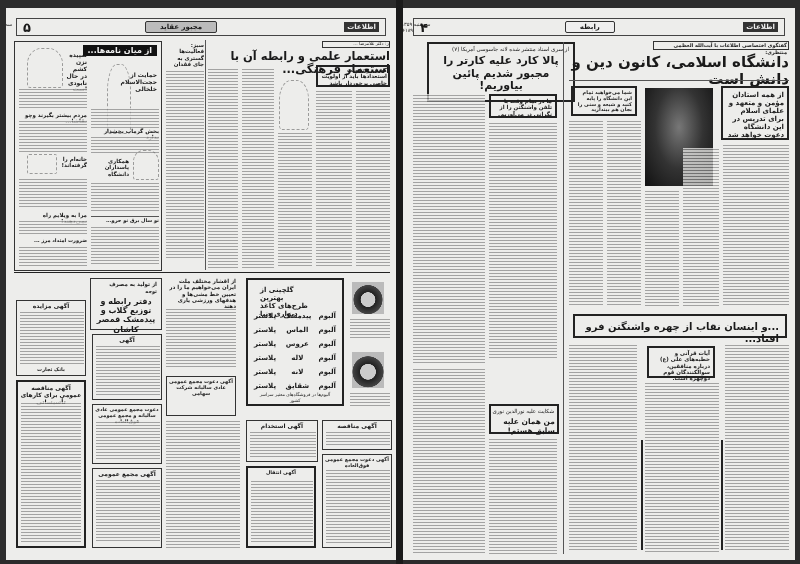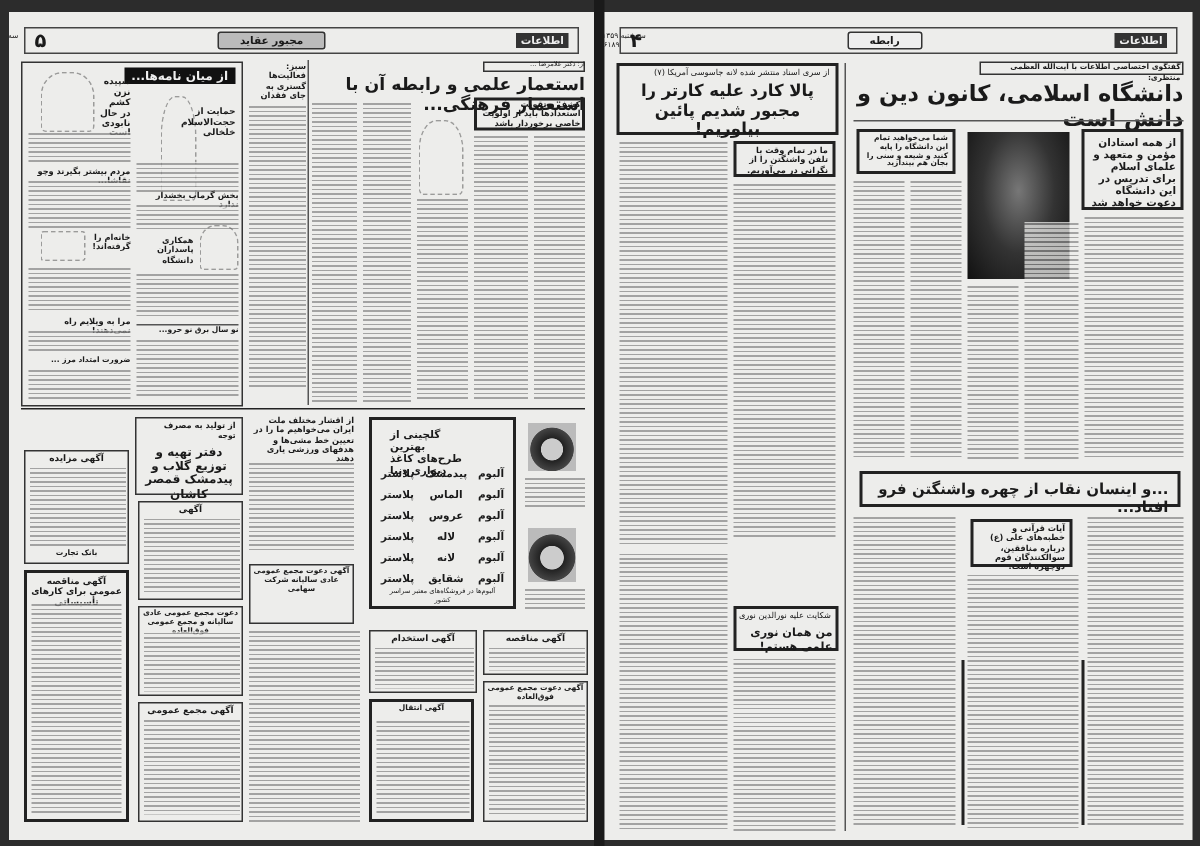--- a/index.html
+++ b/index.html
@@ -75,21 +75,21 @@
   <div class="txt" style="left:236px;top:60px;width:32px;height:200px"></div>
   <div class="sketch" style="left:273px;top:72px;width:30px;height:50px"></div>
   <div class="txt" style="left:272px;top:124px;width:34px;height:136px"></div>
   <div class="txt" style="left:310px;top:82px;width:36px;height:178px"></div>
   <div class="txt" style="left:350px;top:82px;width:34px;height:178px"></div>
   <div class="hr" style="left:8px;top:264px;width:376px;background:#222"></div>
 
   <div class="box" style="left:84px;top:270px;width:72px;height:52px">
     <div class="h" style="right:4px;top:2px;font-size:5.5px">از تولید به مصرف</div>
     <div class="h" style="right:4px;top:10px;font-size:5px">توجه</div>
-    <div class="h" style="left:3px;right:3px;top:18px;font-size:8px;text-align:center">دفتر تهیه و توزیع گلاب و پیدمشک قمصر کاشان</div>
+    <div class="h" style="left:3px;right:3px;top:18px;font-size:8px;text-align:center">دفتر رابطه و توزیع گلاب و پیدمشک قمصر کاشان</div>
   </div>
   <div class="box" style="left:10px;top:292px;width:70px;height:76px">
     <div class="h" style="left:0;right:0;top:2px;font-size:6px;text-align:center">آگهی مزایده</div>
     <div class="txt" style="left:3px;top:10px;width:64px;height:54px"></div>
     <div class="h" style="left:0;right:0;top:66px;font-size:5px;text-align:center">بانک تجارت</div>
   </div>
   <div class="box2" style="left:10px;top:372px;width:70px;height:168px">
     <div class="h" style="left:2px;right:2px;top:3px;font-size:6px;text-align:center">آگهی مناقصه عمومی برای کارهای تأسیساتی</div>
     <div class="txt" style="left:3px;top:20px;width:60px;height:140px"></div>
   </div>
@@ -174,32 +174,32 @@
 <div class="gutter"></div>
 
 <div class="page pr">
   <div class="hdr">
     <span class="num">۴</span>
     <span class="date" style="margin-left:-180px;width:60px">سه‌شنبه ۱۳۵۹ – شماره ۱۶۱۸۹</span>
     <span class="sec" style="background:#eee">رابطه</span>
     <span class="logo">اطلاعات</span>
   </div>
 
-  <div class="box2" style="left:8px;top:34px;width:148px;height:48px">
+  <div class="box2" style="left:24px;top:34px;width:148px;height:60px">
     <div class="s" style="right:4px;top:2px;width:140px">از سری اسناد منتشر شده لانه جاسوسی آمریکا (۷)</div>
     <div class="h" style="left:4px;right:4px;top:11px;font-size:11px;text-align:center">پالا کارد علیه کارتر را مجبور شدیم پائین بیاوریم!</div>
   </div>
   <div class="txt" style="left:10px;top:86px;width:72px;height:270px"></div>
   <div class="box2" style="left:86px;top:86px;width:68px;height:24px">
     <div class="h" style="left:3px;right:3px;top:2px;font-size:5.5px">ما در تمام وقت با تلفن واشنگتن را از نگرانی در می‌آوریم.</div>
   </div>
   <div class="txt" style="left:86px;top:114px;width:68px;height:236px"></div>
   <div class="box2" style="left:86px;top:396px;width:70px;height:30px">
     <div class="s" style="right:3px;top:2px;width:64px">شکایت علیه نورالدین نوری</div>
-    <div class="h" style="left:2px;right:2px;top:12px;font-size:7.5px">من همان نوری علمی هستم!</div>
+    <div class="h" style="left:2px;right:2px;top:12px;font-size:7.5px">من همان علیه سابق هستم!</div>
   </div>
   <div class="txt" style="left:10px;top:360px;width:72px;height:186px"></div>
   <div class="txt" style="left:86px;top:430px;width:68px;height:116px"></div>
   <div class="vr" style="left:160px;top:34px;height:512px"></div>
 
   <div class="box" style="left:250px;top:33px;width:136px;height:9px"></div>
   <div class="s" style="left:252px;top:34px;width:132px;font-size:5px;font-weight:bold">گفتگوی اختصاصی اطلاعات با آیت‌الله العظمی منتظری:</div>
   <div class="h" style="left:166px;top:46px;width:220px;font-size:15px">دانشگاه اسلامی، کانون دین و دانش است</div>
   <div class="hr" style="left:166px;top:72px;width:220px"></div>
   <div class="box2" style="left:168px;top:78px;width:66px;height:30px">

